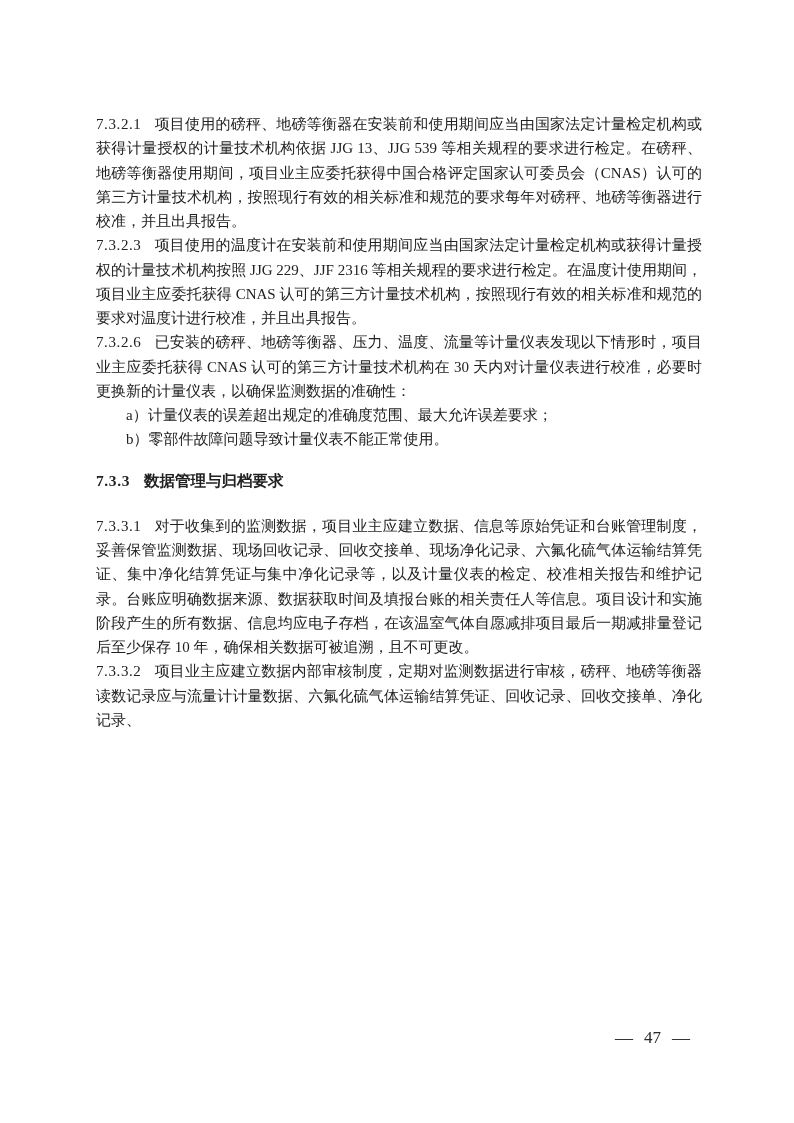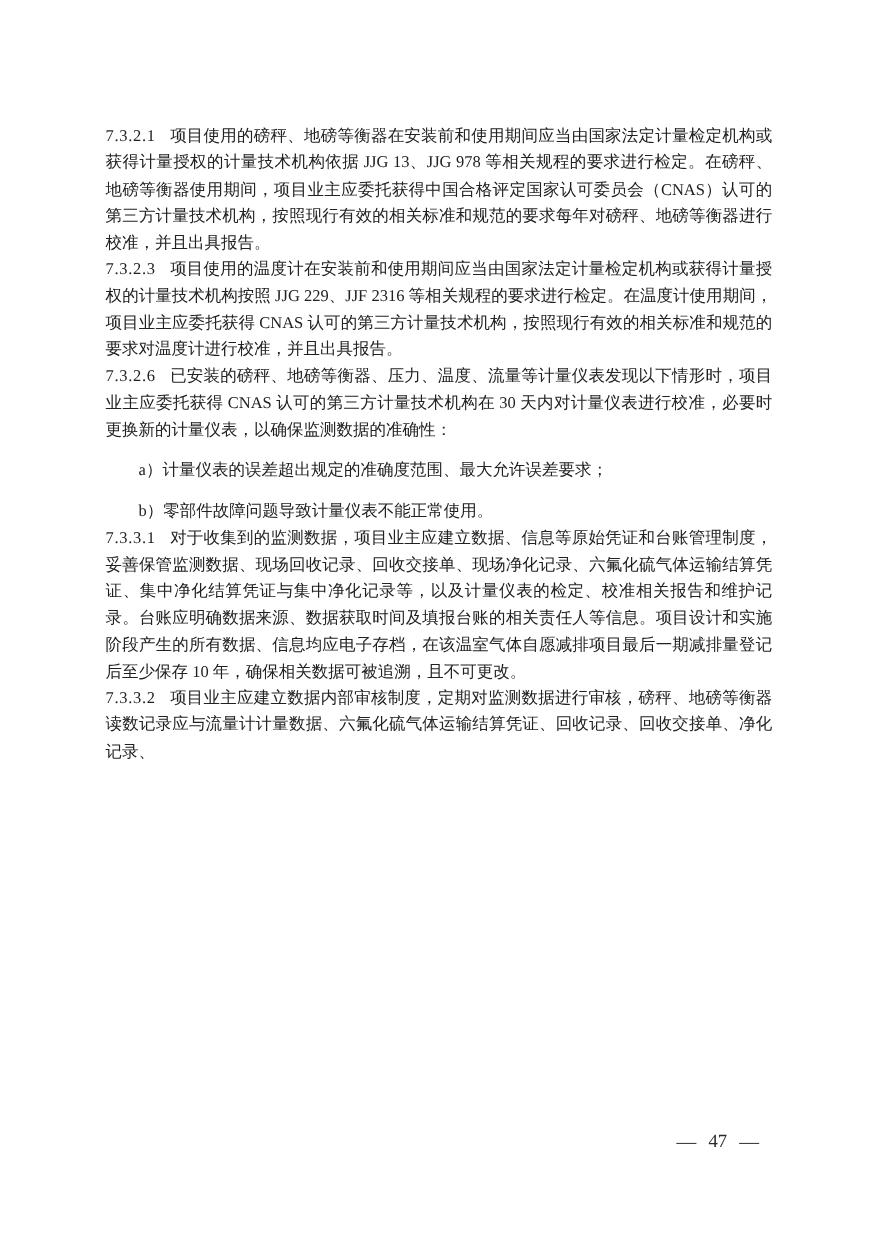--- a/index.html
+++ b/index.html
@@ -28,21 +28,21 @@
   }
   p.para {
     margin: 0;
   }
   .num {
     letter-spacing: 0.6px;
     margin-right: 13px;
     white-space: nowrap;
   }
   p.list-item {
-    margin: 13px 0 0 30px;
+    margin: 0 0 0 30px;
   }
   h2.heading {
     margin: 17px 0 21px 0;
     font-size: 15.5px;
     font-weight: bold;
     line-height: 24.25px;
   }
   h2.heading .num {
     margin-right: 14px;
   }
@@ -61,33 +61,34 @@
     font-size: 18px;
   }
 </style>
 </head>
 <body>
 
 <div class="page">
 
   <div class="content">
 
-    <p class="para"><span class="num">7.3.2.1</span><span>项目使用的磅秤、地磅等衡器在安装前和使用期间应当由国家法定计量检定机构或获得计量授权的计量技术机构依据 JJG 13、JJG 978 等相关规程的要求进行检定。在磅秤、地磅等衡器使用期间，项目业主应委托获得中国合格评定国家认可委员会（CNAS）认可的第三方计量技术机构，按照现行有效的相关标准和规范的要求每年对磅秤、地磅等衡器进行校准，并且出具报告。</span></p>
+    <p class="para"><span class="num">7.3.2.1</span><span>项目使用的磅秤、地磅等衡器在安装前和使用期间应当由国家法定计量检定机构或获得计量授权的计量技术机构依据 JJG 13、JJG 539 等相关规程的要求进行检定。在磅秤、地磅等衡器使用期间，项目业主应委托获得中国合格评定国家认可委员会（CNAS）认可的第三方计量技术机构，按照现行有效的相关标准和规范的要求每年对磅秤、地磅等衡器进行校准，并且出具报告。</span></p>
 
 
     <p class="para"><span class="num">7.3.2.3</span><span>项目使用的温度计在安装前和使用期间应当由国家法定计量检定机构或获得计量授权的计量技术机构按照 JJG 229、JJF 2316 等相关规程的要求进行检定。在温度计使用期间，项目业主应委托获得 CNAS 认可的第三方计量技术机构，按照现行有效的相关标准和规范的要求对温度计进行校准，并且出具报告。</span></p>
 
 
 
     <p class="para"><span class="num">7.3.2.6</span><span>已安装的磅秤、地磅等衡器、压力、温度、流量等计量仪表发现以下情形时，项目业主应委托获得 CNAS 认可的第三方计量技术机构在 30 天内对计量仪表进行校准，必要时更换新的计量仪表，以确保监测数据的准确性：</span></p>
 
     <p class="list-item"><span>a）</span><span>计量仪表的误差超出规定的准确度范围、最大允许误差要求；</span></p>
 
     <p class="list-item"><span>b）</span><span>零部件故障问题导致计量仪表不能正常使用。</span></p>
 
+    <h2 class="heading"><span class="num">7.3.3</span><span>数据管理与归档要求</span></h2>
 
     <p class="para"><span class="num">7.3.3.1</span><span>对于收集到的监测数据，项目业主应建立数据、信息等原始凭证和台账管理制度，妥善保管监测数据、现场回收记录、回收交接单、现场净化记录、六氟化硫气体运输结算凭证、集中净化结算凭证与集中净化记录等，以及计量仪表的检定、校准相关报告和维护记录。台账应明确数据来源、数据获取时间及填报台账的相关责任人等信息。项目设计和实施阶段产生的所有数据、信息均应电子存档，在该温室气体自愿减排项目最后一期减排量登记后至少保存 10 年，确保相关数据可被追溯，且不可更改。</span></p>
 
     <p class="para"><span class="num">7.3.3.2</span><span>项目业主应建立数据内部审核制度，定期对监测数据进行审核，磅秤、地磅等衡器读数记录应与流量计计量数据、六氟化硫气体运输结算凭证、回收记录、回收交接单、净化记录、</span></p>
 
   </div>
 
   <div class="page-number">
     <span class="dash">—</span>
     <span>47</span>

